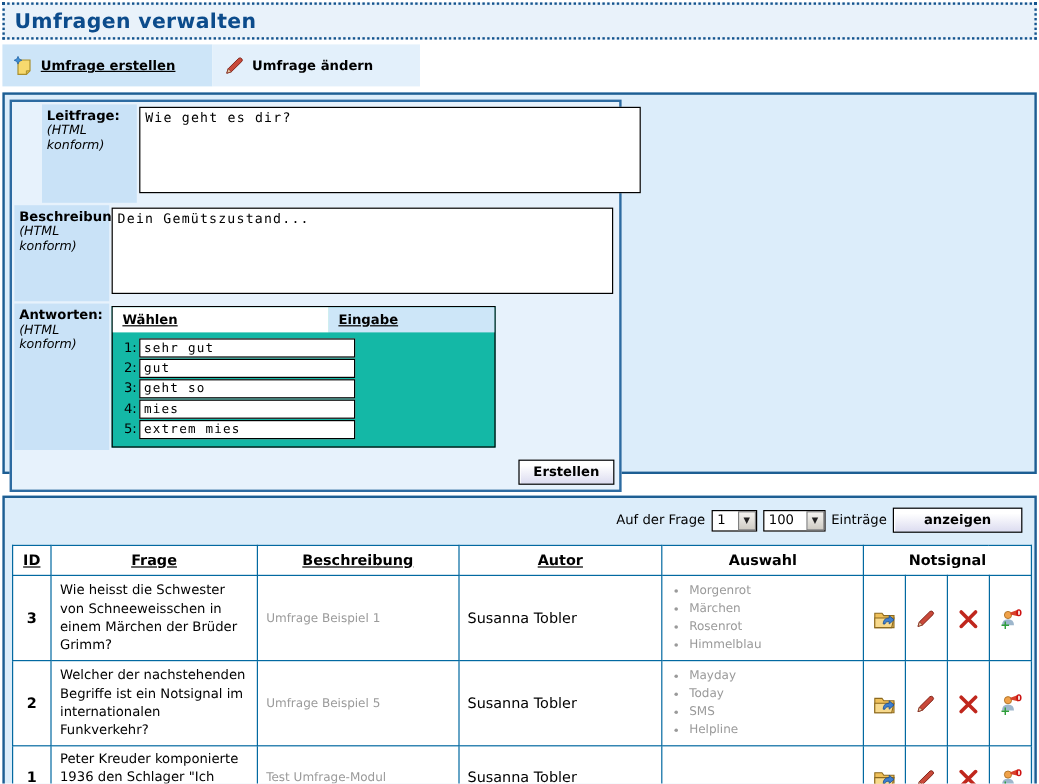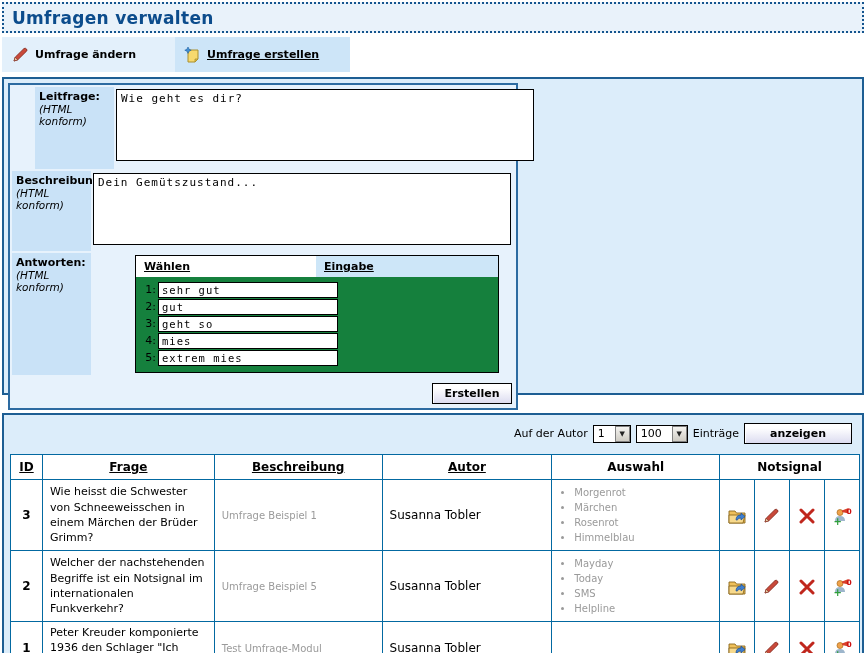--- a/index.html
+++ b/index.html
@@ -34,21 +34,21 @@
   .frow.r3 { min-height: 114px; }
   .flabel { width: 79px; background: #c9e2f7; padding: 3px 2px 0 4px; flex-shrink: 0; }
   .flabel b { display: block; font-size: 11px; }
   .flabel i { display: block; font-size: 10.5px; font-weight: normal; }
   .ffield { flex: 1; padding: 2px 2px; }
   textarea.box {
     width: 418px; height: 72px; border: 1px solid #000; background: #fff;
     font: 11px "DejaVu Sans Mono", "Liberation Mono", monospace;
     padding: 2px 4px; resize: none; letter-spacing: 1px;
   }
-  .answers-box { width: 364px; border: 1px solid #000; background: #15803d; margin-left: 42px; }
+  .answers-box { width: 320px; border: 1px solid #000; background: #14b8a6; }
   .ahead { display: flex; }
   .acell { height: 21px; display: flex; align-items: center; padding-left: 8px; }
   .acell.white { width: 180px; background: #fff; }
   .acell.blue  { flex: 1; background: #cde6f8; }
   .acell a { font-size: 11px; font-weight: bold; color: #000; text-decoration: underline; cursor: pointer; }
   .alist { padding: 4px 0 6px 0; }
   .arow { display: flex; align-items: center; height: 17px; }
   .anum { width: 22px; text-align: right; font-size: 11px; padding-right: 2px; }
   .arow input {
     width: 180px; height: 16px; border: 1px solid #000; background: #fff;
@@ -91,39 +91,39 @@
   td.act svg { display: inline-block; vertical-align: middle; }
 </style>
 </head>
 <body>
 
 <div class="titlebar">
   <span class="title">Umfragen verwalten</span>
 </div>
 
 <div class="tabs">
-  <div class="tab inactive">
-    <span class="ticon">
-      <svg width="18" height="16" viewBox="0 0 18 16">
-        <path d="M3 14 L4.2 10.2 L13 1.5 Q14.5 0.8 15.5 2 Q16.5 3.2 15.5 4.2 L6.8 12.8 Z" fill="#c9493a" stroke="#7d2317" stroke-width="0.8"></path>
-        <path d="M3 14 L6.8 12.8 L4.2 10.2 Z" fill="#e8cda4" stroke="#7d2317" stroke-width="0.6"></path>
-      </svg>
-    </span>
-    <span class="tlabel">Umfrage ändern</span>
-  </div>
   <div class="tab active">
     <span class="ticon">
       <svg width="17" height="17" viewBox="0 0 17 17">
         <path d="M4 4 h10 v9 l-3 3 H4 z" fill="#f7d96e" stroke="#a98f2f" stroke-width="1"></path>
         <path d="M11 16 l3-3 h-3 z" fill="#dfbc45" stroke="#a98f2f" stroke-width="0.8"></path>
         <path d="M4 1 L5 3.2 L7.2 4.2 L5 5.2 L4 7.4 L3 5.2 L0.8 4.2 L3 3.2 Z" fill="#3f8fd6" stroke="#1c5ea0" stroke-width="0.6"></path>
       </svg>
     </span>
     <span class="tlabel u">Umfrage erstellen</span>
   </div>
+  <div class="tab inactive">
+    <span class="ticon">
+      <svg width="18" height="16" viewBox="0 0 18 16">
+        <path d="M3 14 L4.2 10.2 L13 1.5 Q14.5 0.8 15.5 2 Q16.5 3.2 15.5 4.2 L6.8 12.8 Z" fill="#c9493a" stroke="#7d2317" stroke-width="0.8"></path>
+        <path d="M3 14 L6.8 12.8 L4.2 10.2 Z" fill="#e8cda4" stroke="#7d2317" stroke-width="0.6"></path>
+      </svg>
+    </span>
+    <span class="tlabel">Umfrage ändern</span>
+  </div>
 </div>
 
 <div class="panel form-outer">
   <div class="form-box">
 
     <div class="frow r1">
       <div class="flabel">
         <b>Leitfrage:</b>
         <i>(HTML konform)</i>
       </div>
@@ -185,21 +185,21 @@
 
     <div class="btnrow">
       <button class="btn3d">Erstellen</button>
     </div>
   </div>
 </div>
 
 <div class="panel list-outer">
 
   <div class="controls">
-    <span>Auf der Autor</span>
+    <span>Auf der Frage</span>
     <span class="sel w1">
       <span class="val">1</span>
       <span class="arrowbtn">▼</span>
     </span>
     <span class="sel w2">
       <span class="val">100</span>
       <span class="arrowbtn">▼</span>
     </span>
     <span>Einträge</span>
     <button class="btn3d">anzeigen</button>

